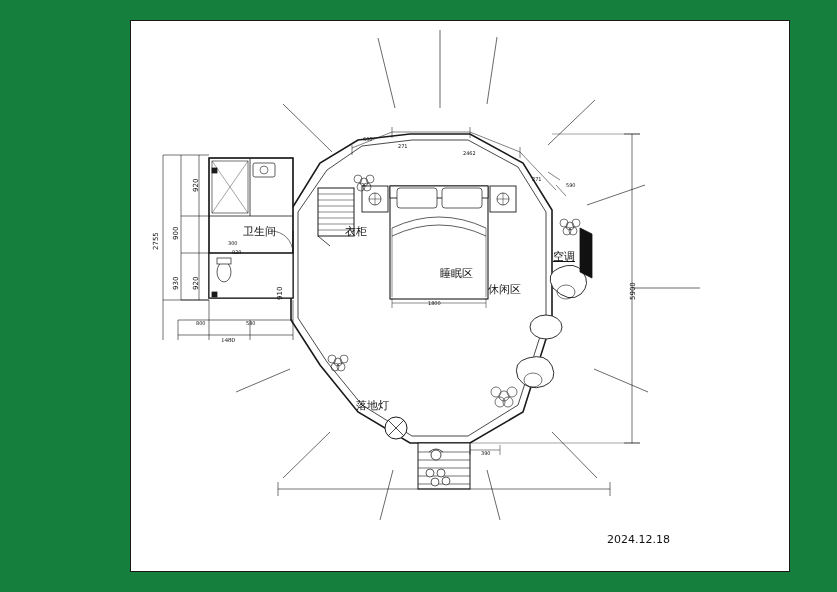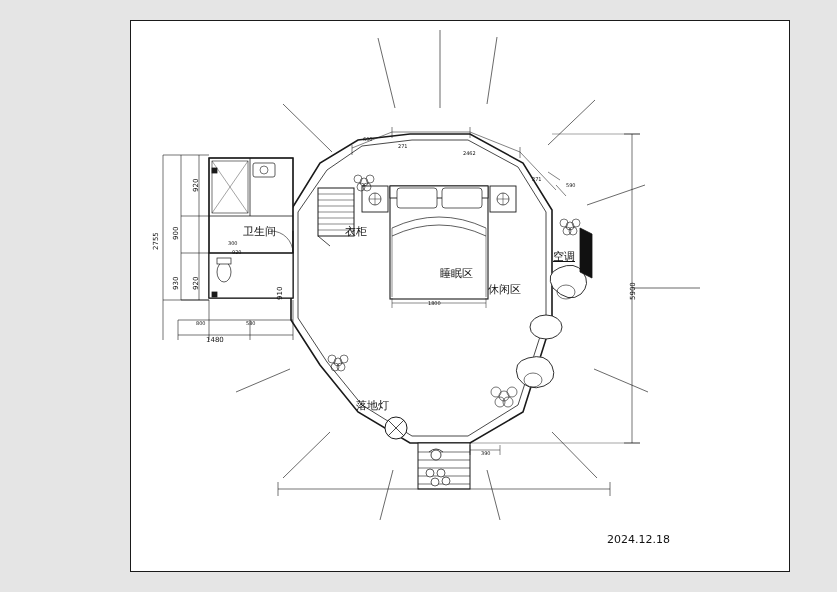--- a/index.html
+++ b/index.html
@@ -4,21 +4,21 @@
 <style>
   html, body {
     margin: 0;
     padding: 0;
     background: #ffffff;
   }
   #root {
     position: relative;
     width: 837px;
     height: 592px;
-    background: #e5e5e5;
+    background: #15803d;
     font-family: "Liberation Sans", sans-serif;
     overflow: hidden;
   }
   #sheet {
     position: absolute;
     left: 130px;
     top: 20px;
     width: 660px;
     height: 552px;
     border: 1px solid #1a1a1a;
@@ -279,21 +279,21 @@
   <div class="lbl room-label" style="left:428px; top:266px;margin-left:12px;">睡眠区</div>
   <div class="lbl room-label" style="left:553px; top:249px;text-decoration:underline;">空调</div>
   <div class="lbl room-label" style="left:488px; top:282px;">休闲区</div>
   <div class="lbl room-label" style="left:356px; top:398px;">落地灯</div>
 
   <div class="lbl dim-label-v" style="left:152px; top:250px;">2755</div>
   <div class="lbl dim-label-v" style="left:192px; top:192px;">920</div>
   <div class="lbl dim-label-v" style="left:172px; top:240px;">900</div>
   <div class="lbl dim-label-v" style="left:172px; top:290px;">930</div>
   <div class="lbl dim-label-v" style="left:192px; top:290px;">920</div>
-  <div class="lbl dim-label" style="left:206px; top:336px;">1480</div>
+  <div class="lbl dim-label" style="left:221px; top:336px;font-family:Liberation Serif, serif;">1480</div>
   <div class="lbl tiny" style="left:196px; top:320px;">800</div>
   <div class="lbl tiny" style="left:246px; top:320px;">580</div>
   <div class="lbl tiny" style="left:428px; top:300px;">1800</div>
   <div class="lbl tiny" style="left:363px; top:136px;">600</div>
   <div class="lbl tiny" style="left:398px; top:143px;">271</div>
   <div class="lbl tiny" style="left:463px; top:150px;">2462</div>
   <div class="lbl tiny" style="left:532px; top:176px;">271</div>
   <div class="lbl tiny" style="left:566px; top:182px;">590</div>
   <div class="lbl tiny" style="left:481px; top:450px;">390</div>
   <div class="lbl dim-label-v" style="left:276px; top:300px;">910</div>

